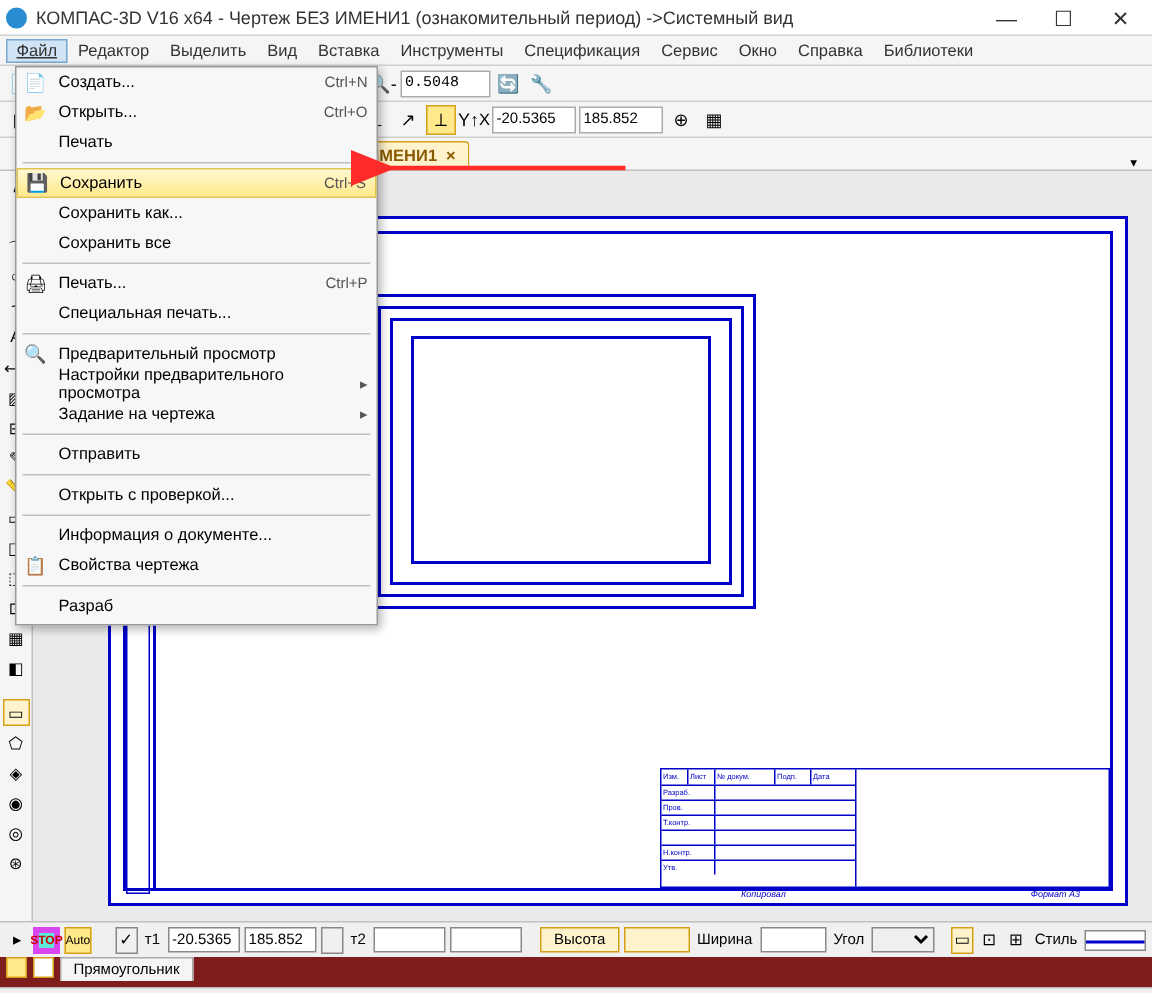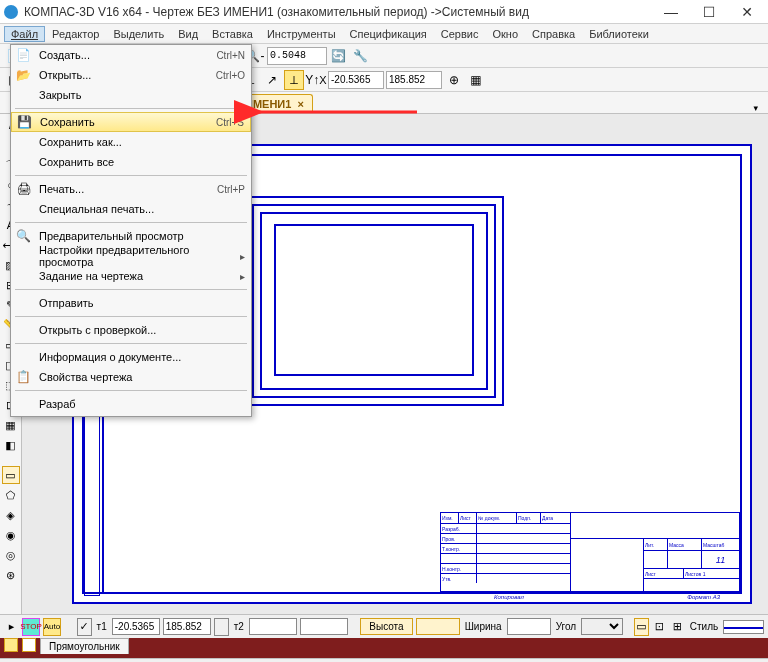--- a/index.html
+++ b/index.html
@@ -51,21 +51,21 @@
   .dropdown .dicon { width: 18px; display: flex; align-items: center; justify-content: center; font-size: 12px; }
   .dropdown .dlabel { flex: 1; padding-left: 6px; }
   .dropdown .dshort { color: #555; font-size: 10px; }
   .dropdown .dsep { height: 1px; background: #c0c0c0; margin: 3px 4px; }
 
   .arrow-anno { position: absolute; left: 252px; top: 104px; z-index: 101; }
   .arrow-anno svg { overflow: visible; }
 
   .propbar { height: 24px; background: #f0f0f0; border-top: 1px solid #c0c0c0; display: flex; align-items: center; padding: 0 4px; gap: 3px; overflow: hidden; }
   .propbar .pbtn { width: 18px; height: 18px; display: flex; align-items: center; justify-content: center; font-size: 11px; border: 1px solid transparent; }
-  .propbar .pbtn.stop { background: #5eead4; border: 1px solid #d946ef; color: #c00; font-size: 8px; font-weight: normal; }
+  .propbar .pbtn.stop { background: #5eead4; border: 4px solid #d946ef; color: #c00; font-size: 8px; font-weight: bold; }
   .propbar .pbtn.auto { background: #ffe98a; border: 1px solid #d4a017; font-size: 8px; }
   .propbar .pinput { width: 48px; height: 17px; border: 1px solid #888; font-size: 10px; padding: 0 2px; background: #fff; }
   .propbar .pinput.hl { background: #fff3cd; border: 1px solid #d4a017; }
   .propbar .plabel { font-size: 10px; padding: 0 2px; }
   .propbar .plabel.tab { background: #fff3cd; border: 1px solid #d4a017; padding: 2px 8px; }
   .propbar .psel { width: 42px; height: 17px; border: 1px solid #888; font-size: 10px; padding-left: 26px; }
   .propbar .pstyle { width: 50px; height: 14px; border: 1px solid #888; background: #fff; }
 
   .tooltab { height: 20px; background: #7f1d1d; display: flex; align-items: flex-start; padding: 0 4px; gap: 4px; }
   .tooltab .tticon { width: 14px; height: 14px; background: #ffe98a; border: 1px solid #d4a017; }
@@ -222,43 +222,20 @@
                 <div class="cell" style="flex:1;border-right:none"></div>
               </div>
             <div class="row">
                 <div class="cell" style="width:36px">Н.контр.</div>
                 <div class="cell" style="flex:1;border-right:none"></div>
               </div>
             <div class="row">
                 <div class="cell" style="width:36px">Утв.</div>
                 <div class="cell" style="flex:1;border-right:none"></div>
               </div>
-          </div>
-          <div style="flex:1;display:flex;flex-direction:column">
-            <div style="height:26px;border-bottom:1px solid #0000c8"></div>
-            <div style="flex:1;display:flex">
-              <div style="flex:1;border-right:1px solid #0000c8"></div>
-              <div style="width:95px">
-                <div style="display:flex;height:12px;border-bottom:1px solid #0000c8">
-                  <div class="cell" style="width:24px">Лит.</div>
-                  <div class="cell" style="width:34px">Масса</div>
-                  <div class="cell" style="flex:1;border-right:none">Масштаб</div>
-                </div>
-                <div style="display:flex;height:18px;border-bottom:1px solid #0000c8">
-                  <div class="cell" style="width:24px"></div>
-                  <div class="cell" style="width:34px"></div>
-                  <div class="cell" style="flex:1;border-right:none;justify-content:center;font-size:9px;font-style:italic">11</div>
-                </div>
-                <div style="display:flex;height:10px;border-bottom:1px solid #0000c8">
-                  <div class="cell" style="width:40px">Лист</div>
-                  <div class="cell" style="flex:1;border-right:none">Листов  1</div>
-                </div>
-                <div style="flex:1"></div>
-              </div>
-            </div>
           </div>
         </div>
       </div>
       <div style="position:absolute;bottom:2px;left:420px;font-size:6px;color:#0000c8;font-style:italic">Копировал</div>
       <div style="position:absolute;bottom:2px;right:30px;font-size:6px;color:#0000c8;font-style:italic">Формат   A3</div>
     </div>
   </div>
 </div>
 
 <div class="propbar">
@@ -307,21 +284,21 @@
       <span class="dlabel">Создать...</span>
       <span class="dshort">Ctrl+N</span>
     </div>
     <div class="ditem">
       <span class="dicon">📂</span>
       <span class="dlabel">Открыть...</span>
       <span class="dshort">Ctrl+O</span>
     </div>
     <div class="ditem">
       <span class="dicon"></span>
-      <span class="dlabel">Закрыть</span>
+      <span class="dlabel">Печать</span>
       <span class="dshort"></span>
     </div>
     <div class="dsep"></div>
     <div class="ditem hl">
       <span class="dicon">💾</span>
       <span class="dlabel">Сохранить</span>
       <span class="dshort">Ctrl+S</span>
     </div>
     <div class="ditem">
       <span class="dicon"></span>

